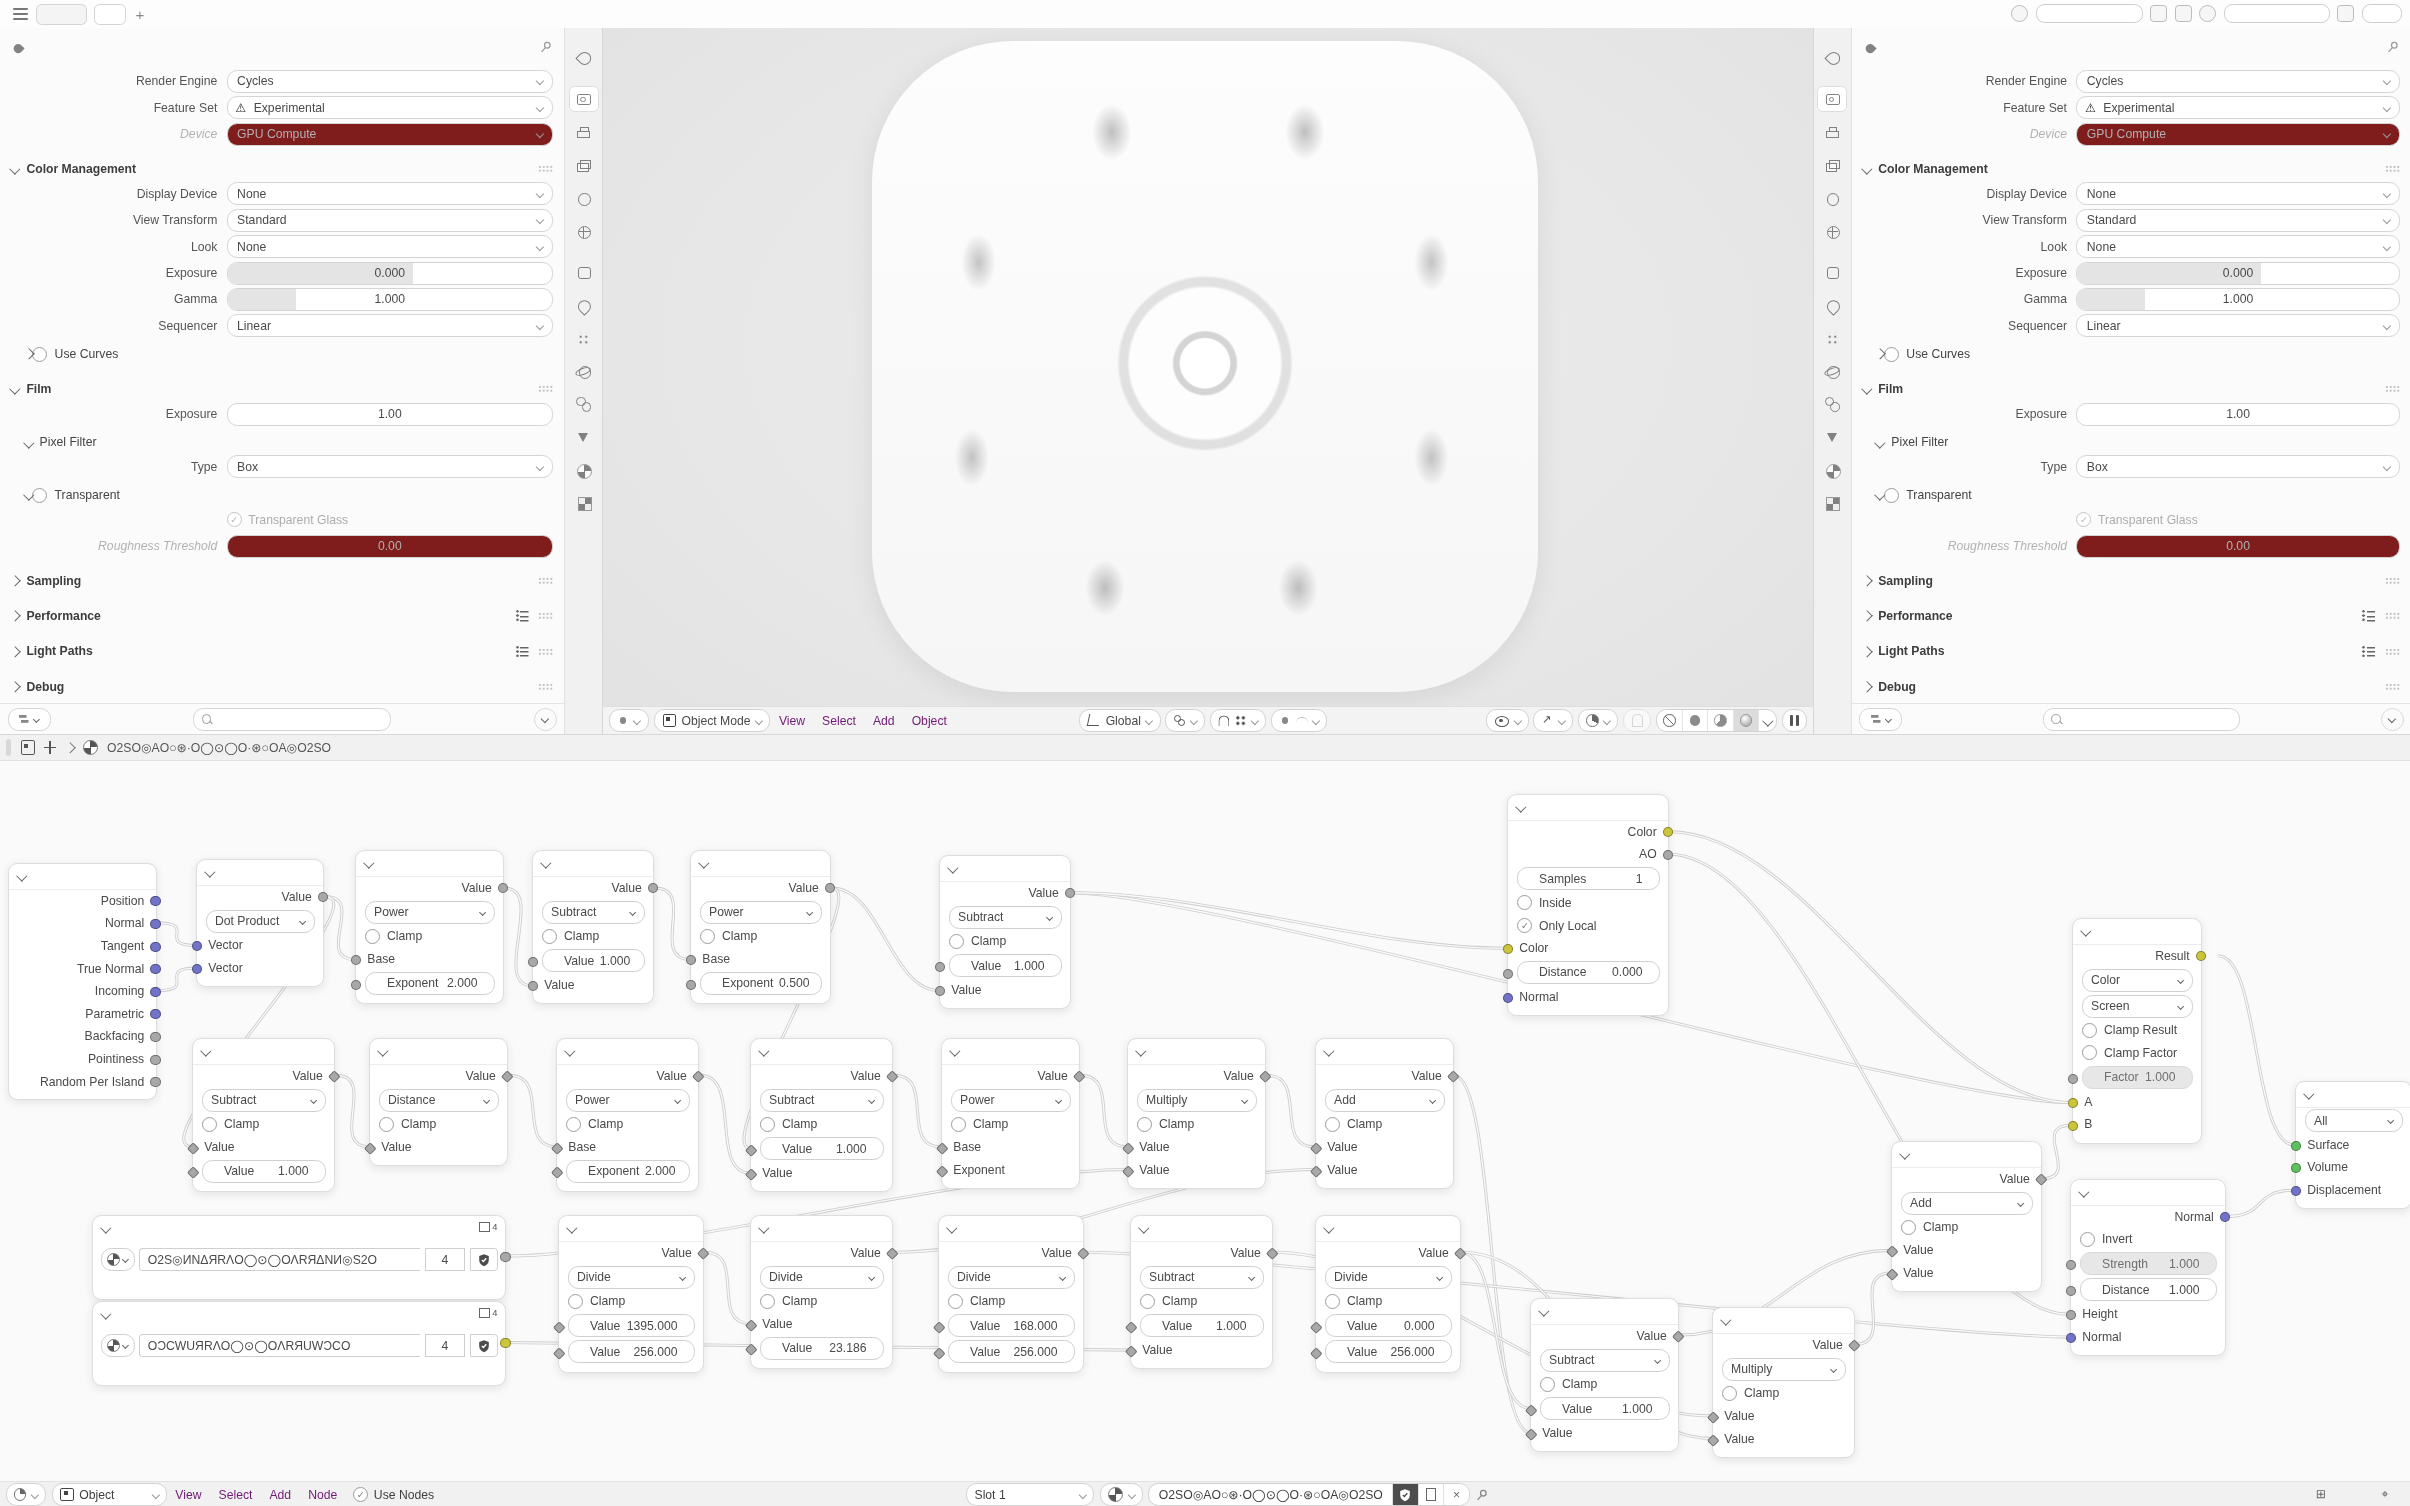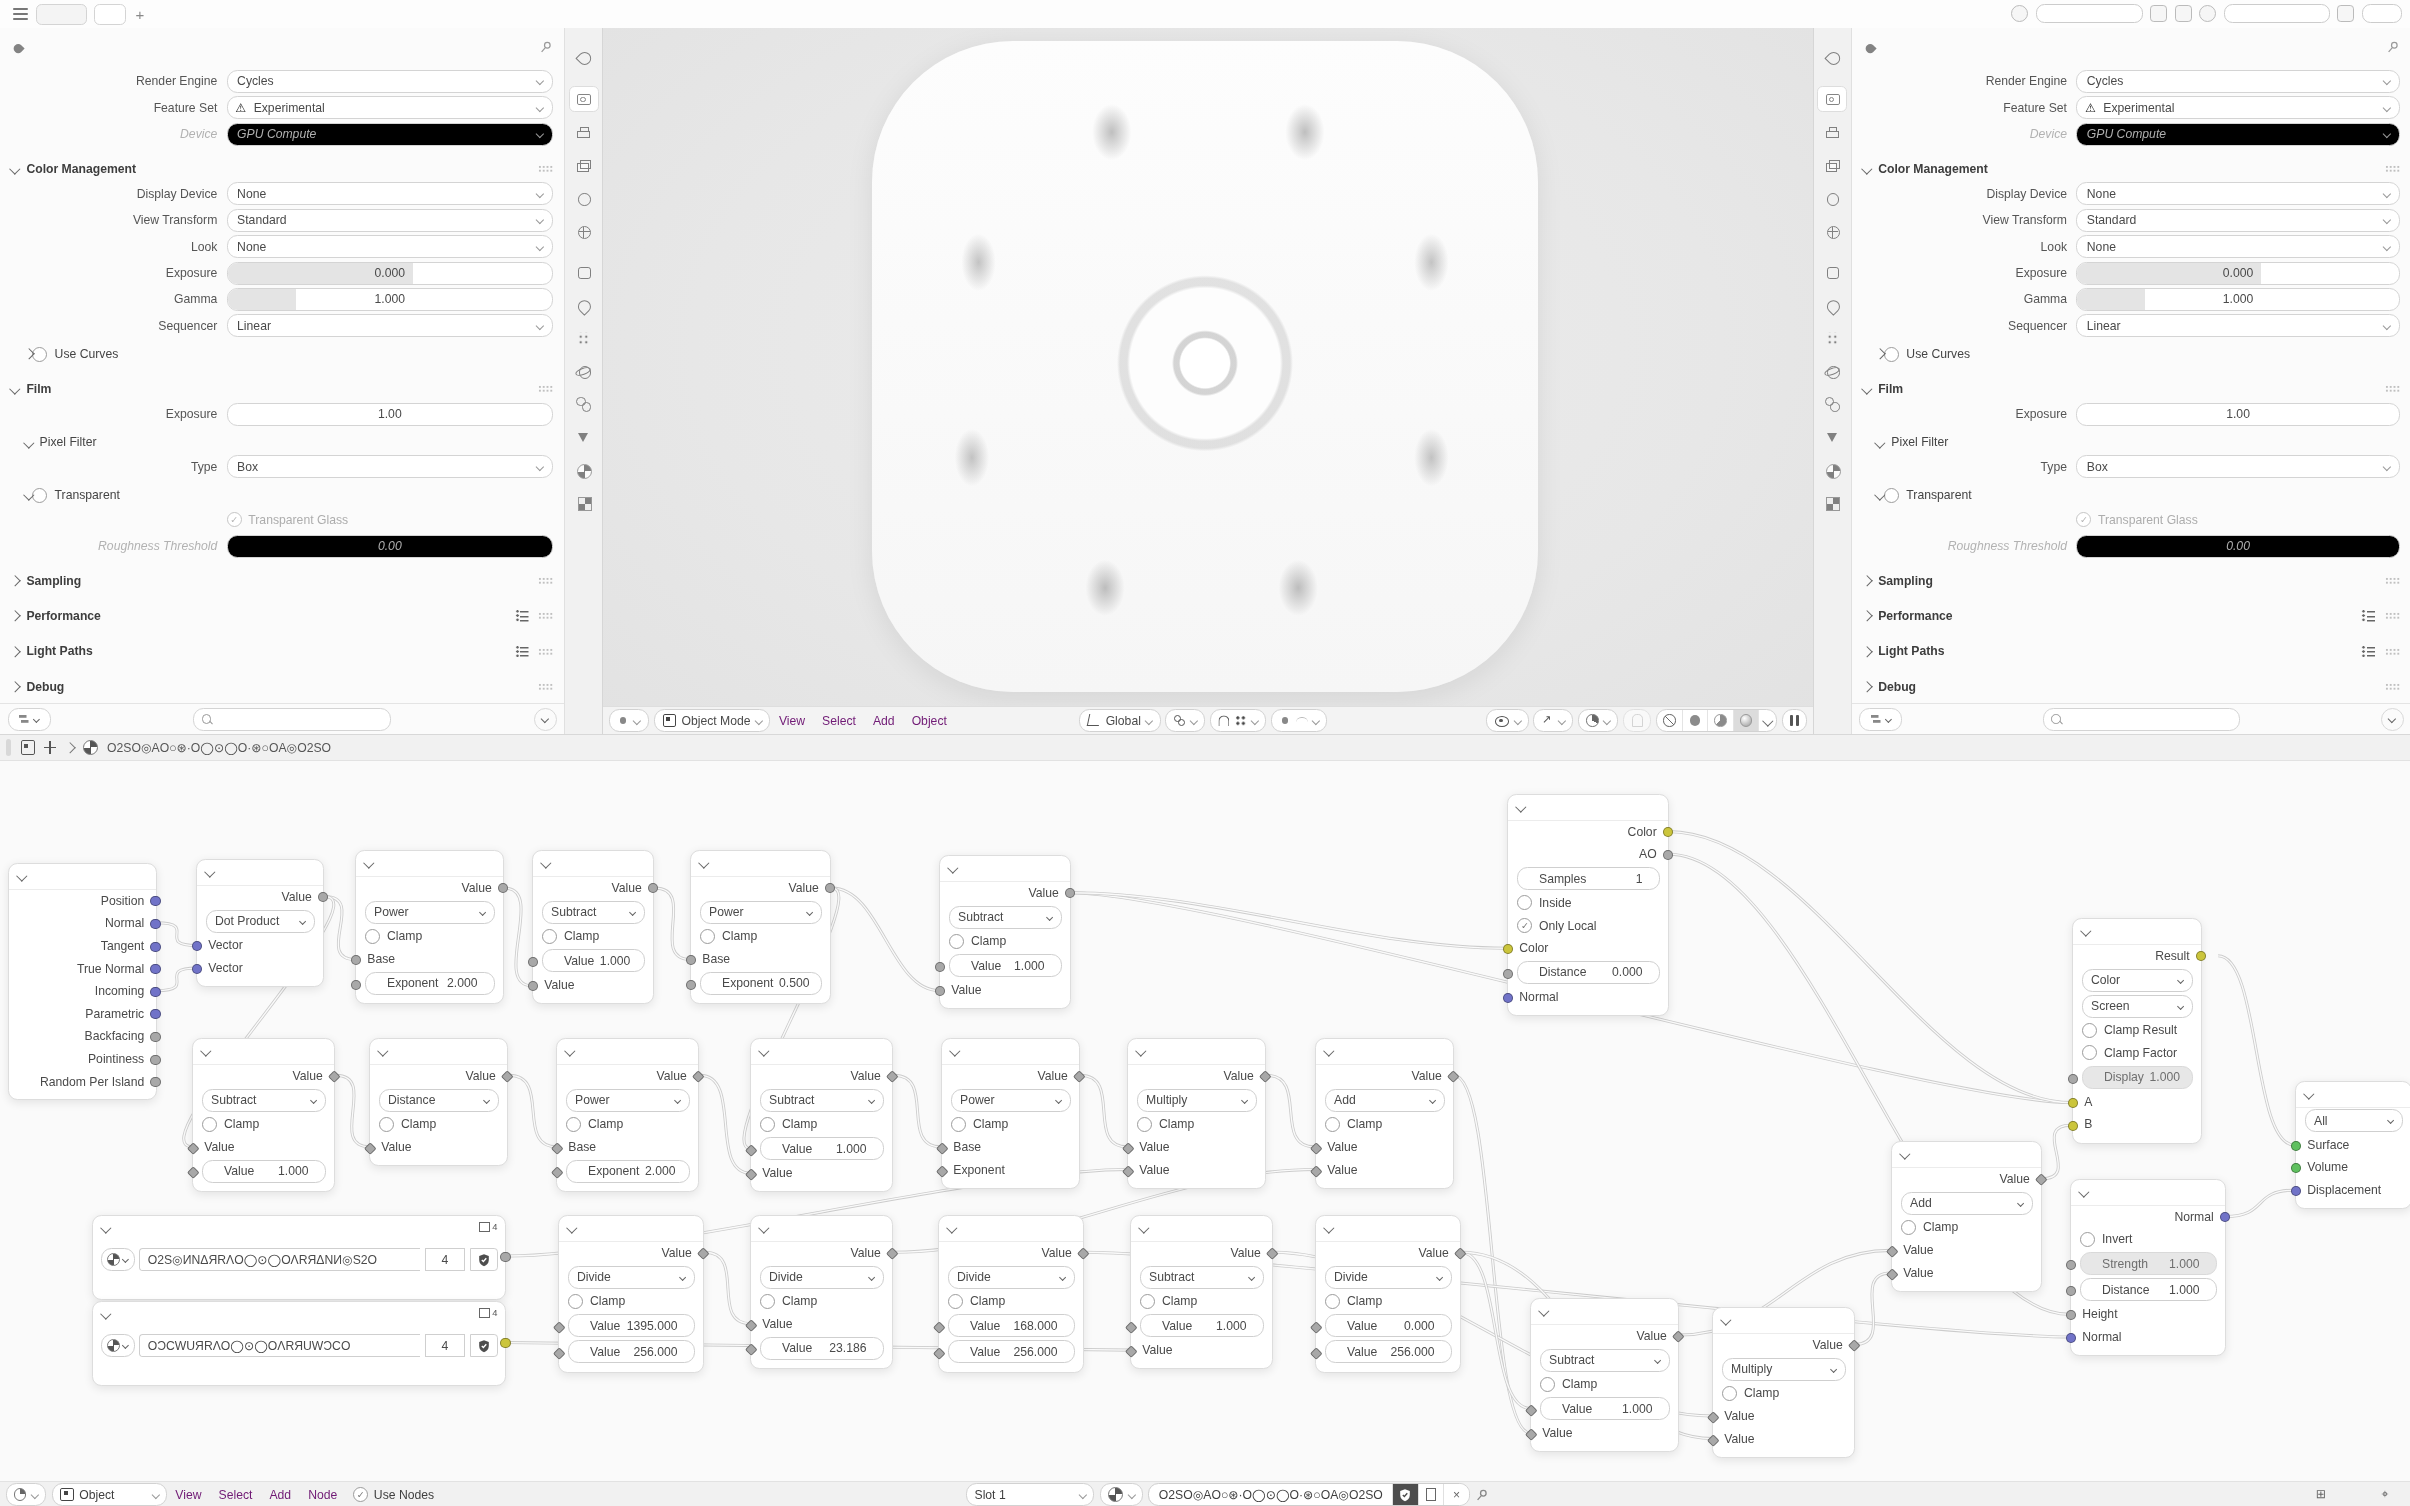--- a/index.html
+++ b/index.html
@@ -50,21 +50,21 @@
   .ti-world:before{content:"";position:absolute;left:0;top:4.2px;width:10.4px;height:0;border-top:1.1px solid #555;}
   .ti-world:after{content:"";position:absolute;left:4px;top:0;width:0;height:10.4px;border-left:1.1px solid #555;}
   .ti-drop{width:8.5px;height:8.5px;background:#555;border-radius:50% 0 50% 50%;transform:rotate(45deg);margin:2.8px;}
   
   .phead{height:41px;display:flex;align-items:center;padding:0 11.3px;}
   .phead .sp{flex:1;}
   .prow{display:flex;align-items:center;height:24.5px;margin-bottom:1.9px;padding-right:11.3px;}
   .plabel{width:41%;text-align:right;padding-right:9.4px;color:#555;white-space:nowrap;box-sizing:border-box;}
   .plabel.dis{color:#b2b2b2;font-style:italic;}
   .pfield{flex:1;position:relative;height:21px;border:0.9px solid #d4d4d4;border-radius:10.4px;background:#fff;display:flex;align-items:center;overflow:hidden;}
-  .pfield.dis{color:#b0b0b0;background:#000000;font-style:italic;}
+  .pfield.dis{color:#b0b0b0;background:#7f1d1d;}
   .pfield .val{flex:1;padding-left:9.4px;white-space:nowrap;}
   .pfield .cval{flex:1;text-align:center;}
   .pfield .fill{position:absolute;left:0;top:0;bottom:0;background:#e4e4e4;}
   .chv{width:6.6px;height:6.6px;border-right:1.5px solid #666;border-bottom:1.5px solid #666;transform:rotate(45deg);flex:0 0 auto;}
   .chv.right{transform:rotate(-45deg);}
   .chv.sm{width:4.7px;height:4.7px;border-color:#999;margin-right:9.4px;margin-left:5.6px;}
   .warn{margin:0 5.6px 0 7.5px;font-size:12.2px;color:#222;}
   .sec{display:flex;align-items:center;height:26px;margin-top:9.4px;padding:0 11.3px;color:#3d3d3d;font-weight:600;}
   .sec .lbl{margin-left:7.5px;}
   .sec .sp,.sub .sp{flex:1;}
@@ -1535,21 +1535,21 @@
             <div class="nrow h24" style="padding-left: 9.4px;">
               <div class="cb"></div>
               <span class="inlbl" style="margin-left: 6.6px;">Clamp Result</span>
             </div>
             <div class="nrow h24" style="padding-left: 9.4px;">
               <div class="cb"></div>
               <span class="inlbl" style="margin-left: 6.6px;">Clamp Factor</span>
             </div>
             <div class="nrow h28">
               <div class="npill dis">
-                <span class="lab">Display</span>
+                <span class="lab">Factor</span>
                 <span class="num">1.000</span>
               </div>
             </div>
             <div class="sock sc-g" style="top: 155px; left: -5.2px;"></div>
             <div class="nrow h24">
               <span class="inlbl">A</span>
             </div>
             <div class="sock sc-y" style="top: 179px; left: -5.2px;"></div>
             <div class="nrow h24">
               <span class="inlbl">B</span>

